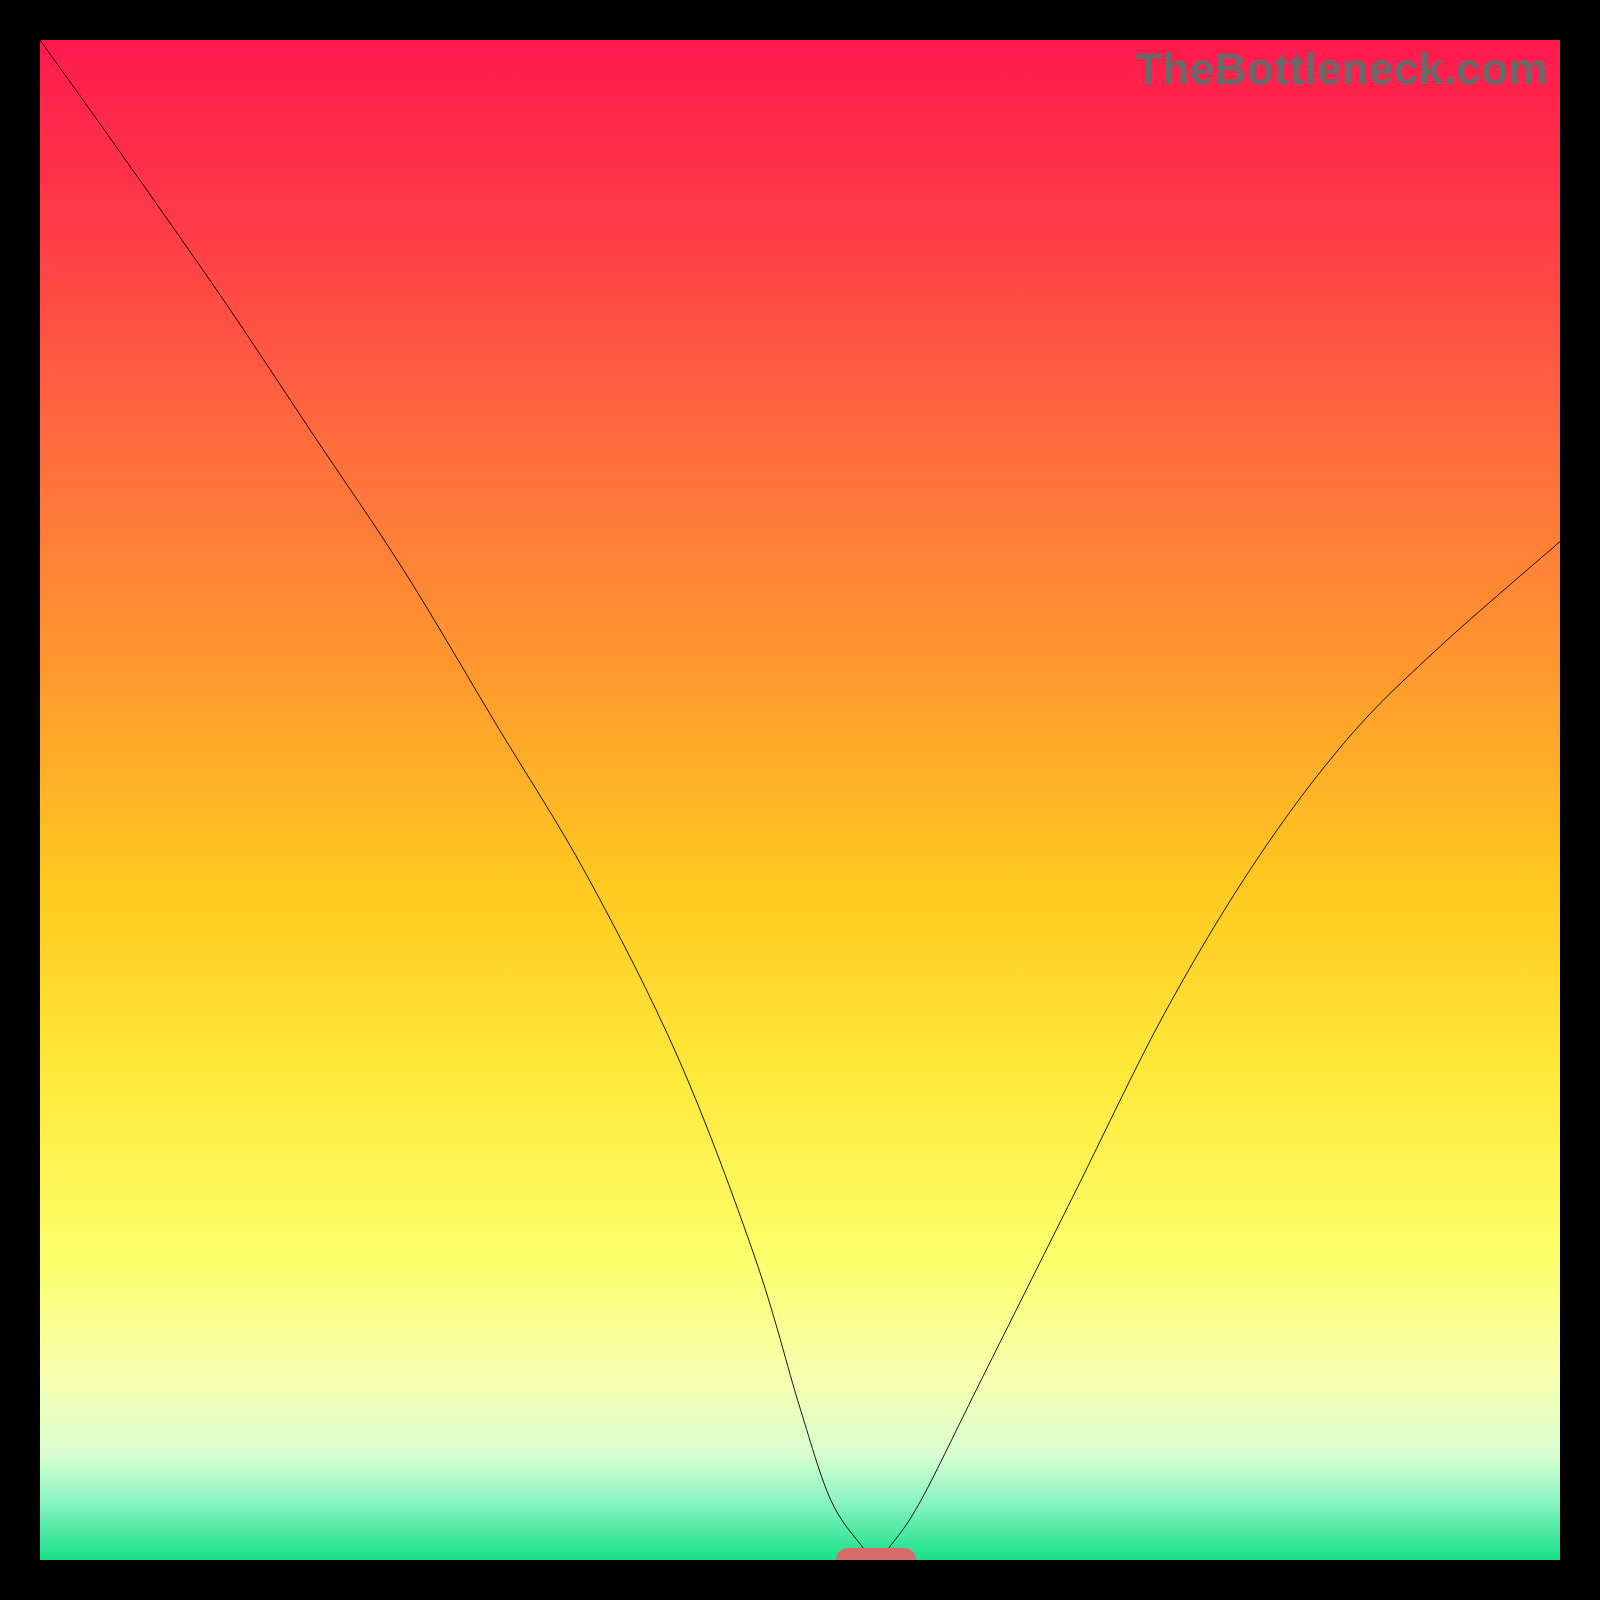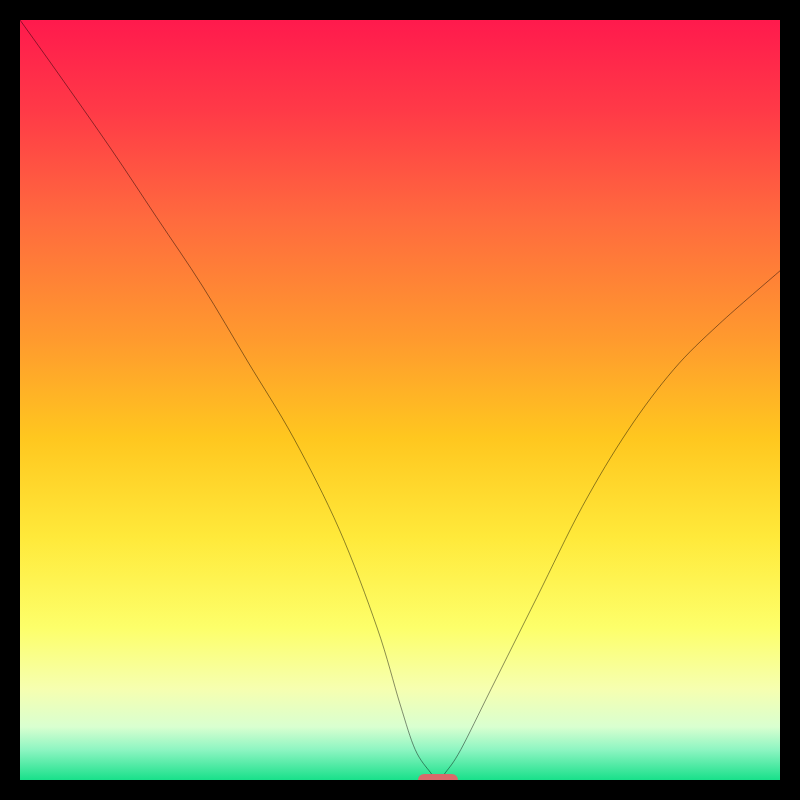--- a/index.html
+++ b/index.html
@@ -79,15 +79,16 @@
       </defs>
       <rect x="0" y="0" width="100" height="100" fill="url(#bg)"></rect>
     </svg>
 
     <svg class="curve-svg" viewBox="0 0 100 100" preserveAspectRatio="none">
       <path id="curve-path" d="M 0.000 0.000 C 0.833 1.167, 3.000 4.167, 5.000 7.000 C 7.000 9.833, 9.833 13.833, 12.000 17.000 C 14.167 20.167, 16.000 23.000, 18.000 26.000 C 20.000 29.000, 22.000 31.833, 24.000 35.000 C 26.000 38.167, 28.000 41.667, 30.000 45.000 C 32.000 48.333, 34.000 51.333, 36.000 55.000 C 38.000 58.667, 40.167 62.833, 42.000 67.000 C 43.833 71.167, 45.667 76.167, 47.000 80.000 C 48.333 83.833, 49.167 87.333, 50.000 90.000 C 50.833 92.667, 51.333 94.500, 52.000 96.000 C 52.667 97.500, 53.500 98.333, 54.000 99.000 C 54.500 99.667, 54.667 100.000, 55.000 100.000 C 55.333 100.000, 55.500 99.667, 56.000 99.000 C 56.500 98.333, 57.000 97.833, 58.000 96.000 C 59.000 94.167, 60.333 91.333, 62.000 88.000 C 63.667 84.667, 66.000 80.000, 68.000 76.000 C 70.000 72.000, 72.000 67.667, 74.000 64.000 C 76.000 60.333, 78.000 57.000, 80.000 54.000 C 82.000 51.000, 84.000 48.333, 86.000 46.000 C 88.000 43.667, 89.667 42.167, 92.000 40.000 C 94.333 37.833, 98.667 34.167, 100.000 33.000" fill="none" stroke="#000" stroke-width="0.45" vector-effect="non-scaling-stroke"></path>
     </svg>
 
     <div id="marker" class="marker" style="width: 5.2%; height: 1.6%; left: 52.4%; top: 99.2%;"></div>
 
+    <div class="watermark">TheBottleneck.com</div>
   </div>
 
 </div>
 
 </body></html>

